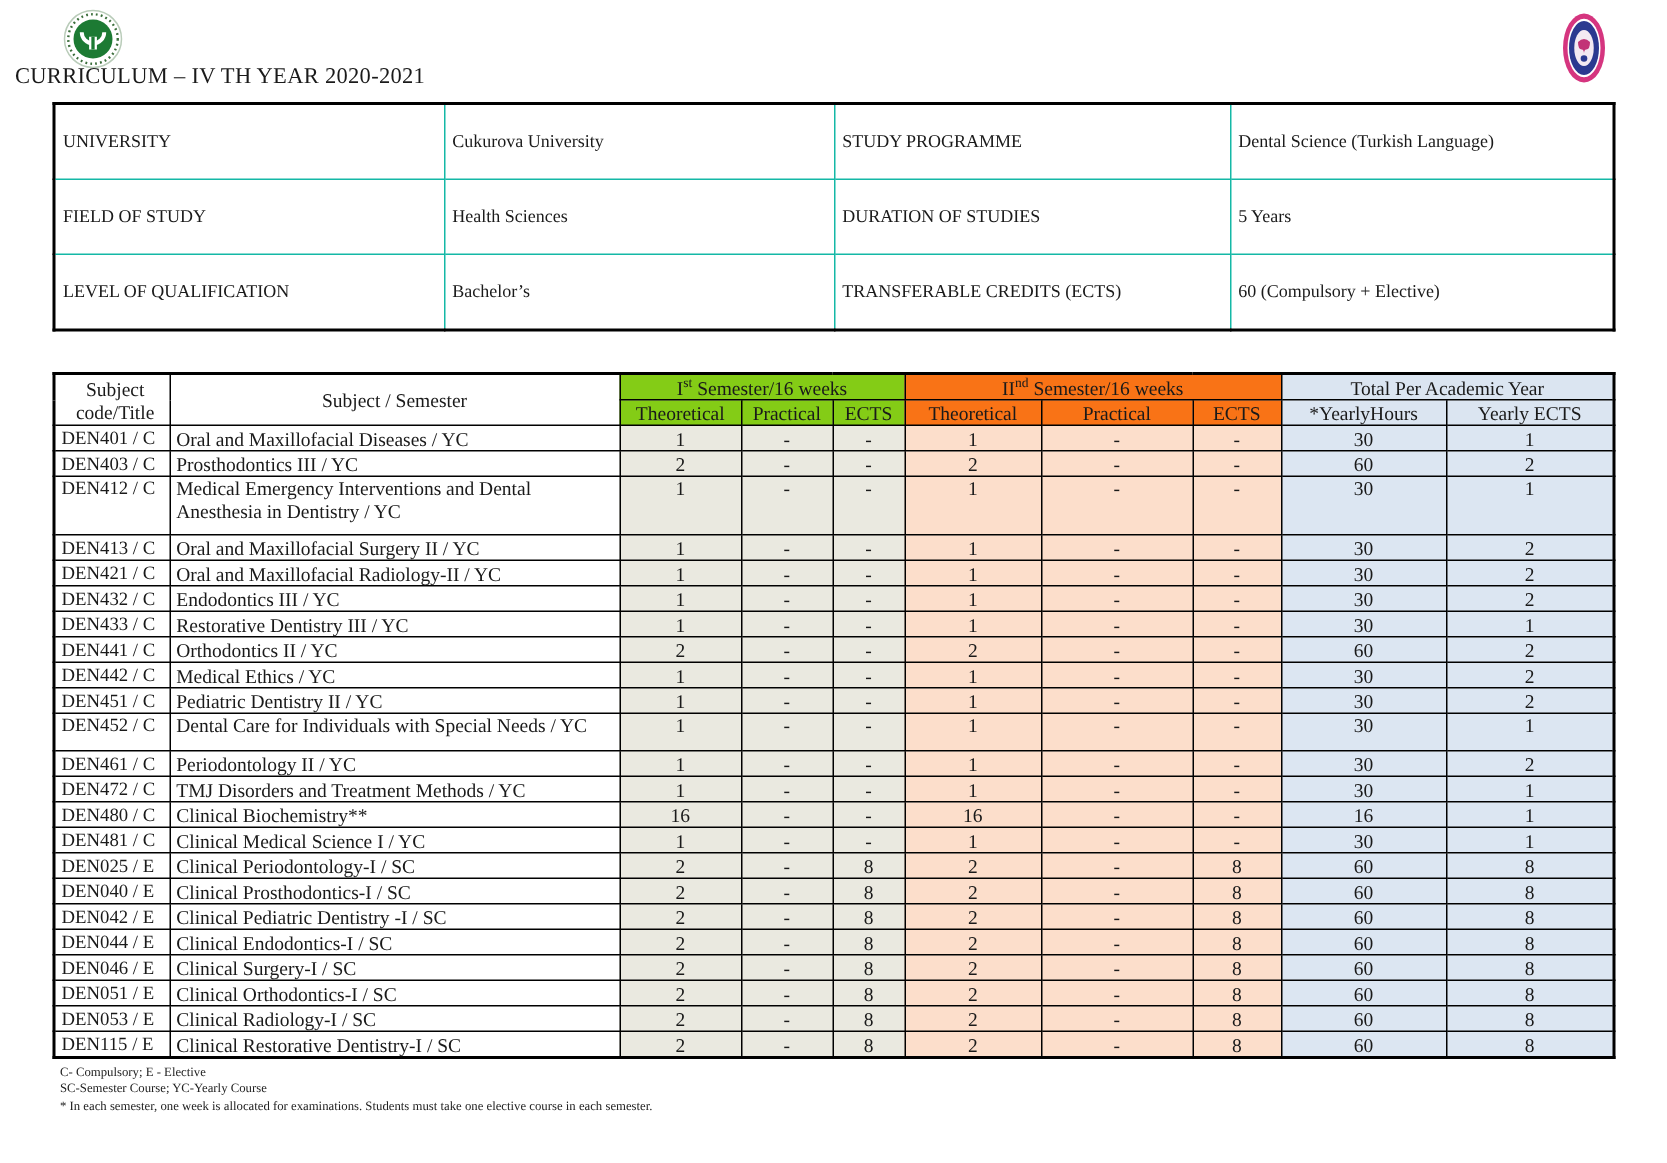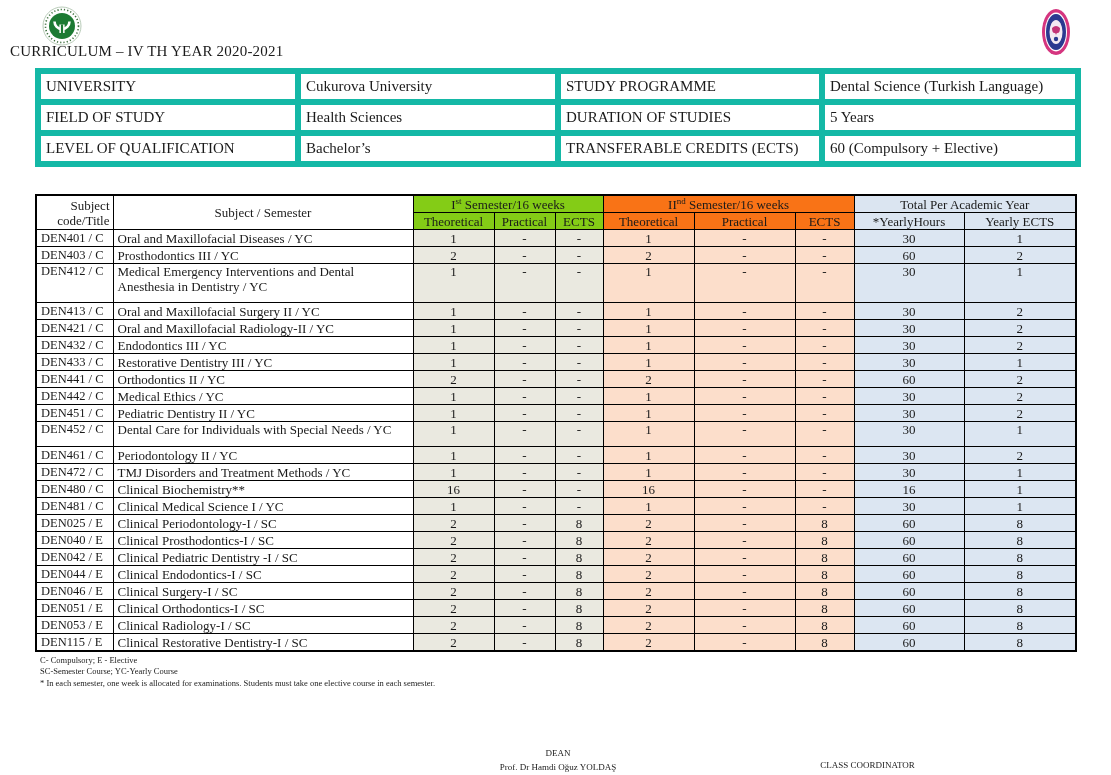--- a/index.html
+++ b/index.html
@@ -8,37 +8,37 @@
     font-family:"Liberation Serif", serif;color:#1a1a1a;overflow:hidden;
   }
   .header-area{position:relative;height:68px;}
   .logo-left{position:absolute;left:42px;top:6px;}
   .logo-right{position:absolute;left:1041px;top:8px;}
   .doc-title{position:absolute;top:43px;left:10px;width:100%;text-align:left;
     font-size:15px;letter-spacing:.2px;}
 
   table{border-collapse:collapse;table-layout:fixed;}
   .info-table{margin-left:35px;width:1040px;border:2px solid #000;}
-  .info-table td{border:6px solid #14b8a6;font-size:15px;padding:4px 5px;height:17px;
+  .info-table td{border:1px solid #14b8a6;font-size:12px;padding:16px 5px;height:17px;
     white-space:nowrap;overflow:hidden;}
 
   .main-table{margin:27px 0 0 35px;width:1040px;border:2px solid #000;}
   .main-table th,.main-table td{border:1px solid #000;font-weight:normal;
     font-size:13px;padding:0 3px;height:16px;line-height:15px;}
   .main-table th{text-align:center;}
   td.cell-code{padding-left:4px;font-size:12.5px;white-space:nowrap;}
   td.cell-subject{padding-left:4px;}
   .num{text-align:center;}
   .h-s1{background:#84cc16;}
   .c-s1{background:#eae9e0;}
   .h-s2{background:#f97316;}
   .c-s2{background:#fcdecb;}
   .h-tot{background:#dbe5f1;}
   .c-tot{background:#dce6f2;}
-  .code-head div{line-height:15px;text-align:right;padding-left:4px;}
+  .code-head div{line-height:15px;text-align:center;padding-left:4px;}
   .gap-after td{padding-bottom:8px;vertical-align:top;}
   sup{font-size:9px;line-height:0;}
 
   .footnotes{margin:3px 0 0 40px;}
   .footnote{font-size:8.5px;line-height:1.35;color:#222;}
 
   .signatures{position:relative;margin-top:52px;height:50px;}
   .sig-block{position:absolute;text-align:center;font-size:9px;line-height:1.5;color:#222;}
   .sig-dean{left:438px;width:240px;top:6px;}
   .sig-coord{left:775px;width:185px;top:18px;}

